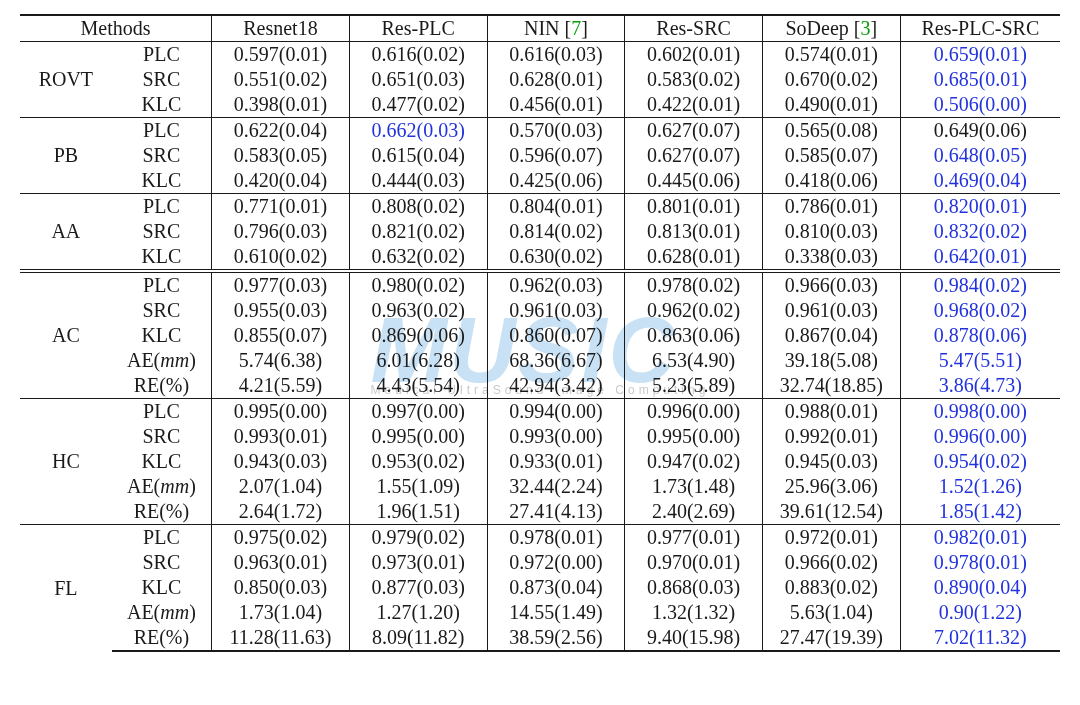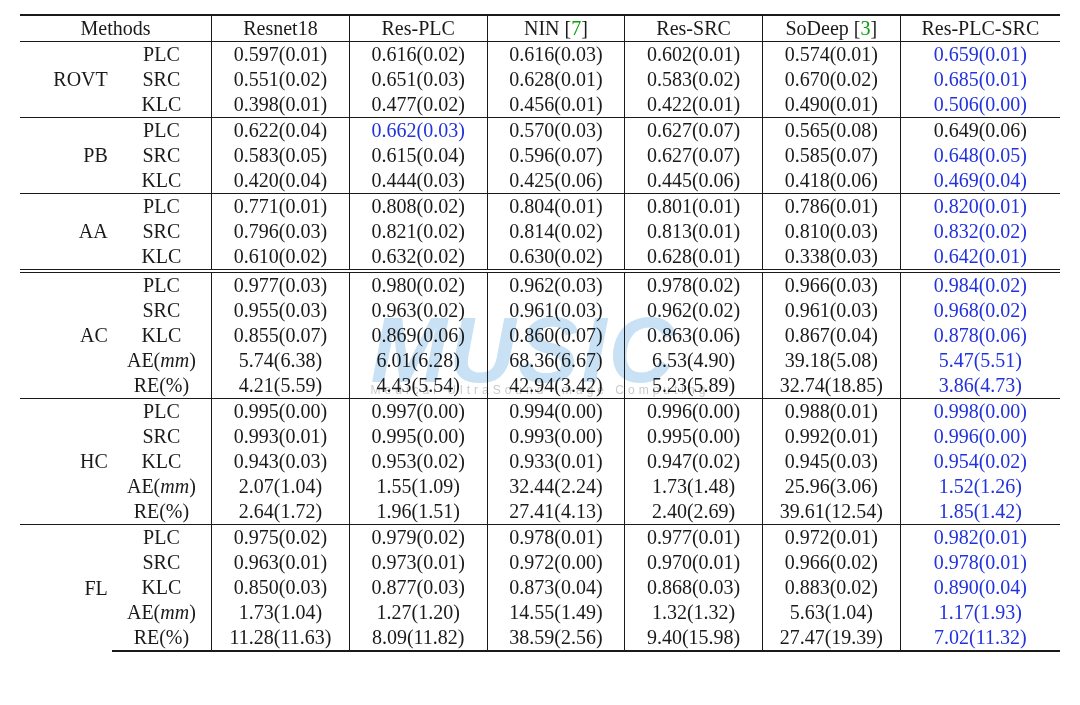--- a/index.html
+++ b/index.html
@@ -71,21 +71,21 @@
   }
   
   td.group-label {
     border-right: 1px solid #1a1a1a;
   }
   td.metric {
     text-align: center;
     border-left: none;
   }
   
-  td.group-label { border-right: none; text-align: right; }
+  td.group-label { border-right: none; }
 
   .hl { color: #2233dd; }
   .cite-7 { color: #08a008; }
   .cite-3 { color: #08a008; }
 
   
   tr.rule-top td, tr.rule-top th    { border-top: 2px solid #1a1a1a; }
   tr.rule-thin td, tr.rule-thin th  { border-top: 1px solid #1a1a1a; }
   tr.rule-bottom td                 { border-bottom: 2px solid #1a1a1a; }
   .dbl-space td { height: 2px; line-height: 2px; padding:0; border-top:1px solid #1a1a1a; border-left:none; border-right:none;}
@@ -339,21 +339,21 @@
           <td class="">0.883(0.02)</td>
           <td class="hl">0.890(0.04)</td>
         </tr>
         <tr class="">
           <td class="metric">AE(<span class="it">mm</span>)</td>
           <td class="">1.73(1.04)</td>
           <td class="">1.27(1.20)</td>
           <td class="">14.55(1.49)</td>
           <td class="">1.32(1.32)</td>
           <td class="">5.63(1.04)</td>
-          <td class="hl">1.17(1.93)</td>
+          <td class="hl">0.90(1.22)</td>
         </tr>
         <tr class=" rule-bottom">
           <td class="metric">RE(%)</td>
           <td class="">11.28(11.63)</td>
           <td class="">8.09(11.82)</td>
           <td class="">38.59(2.56)</td>
           <td class="">9.40(15.98)</td>
           <td class="">27.47(19.39)</td>
           <td class="hl">7.02(11.32)</td>
         </tr>

